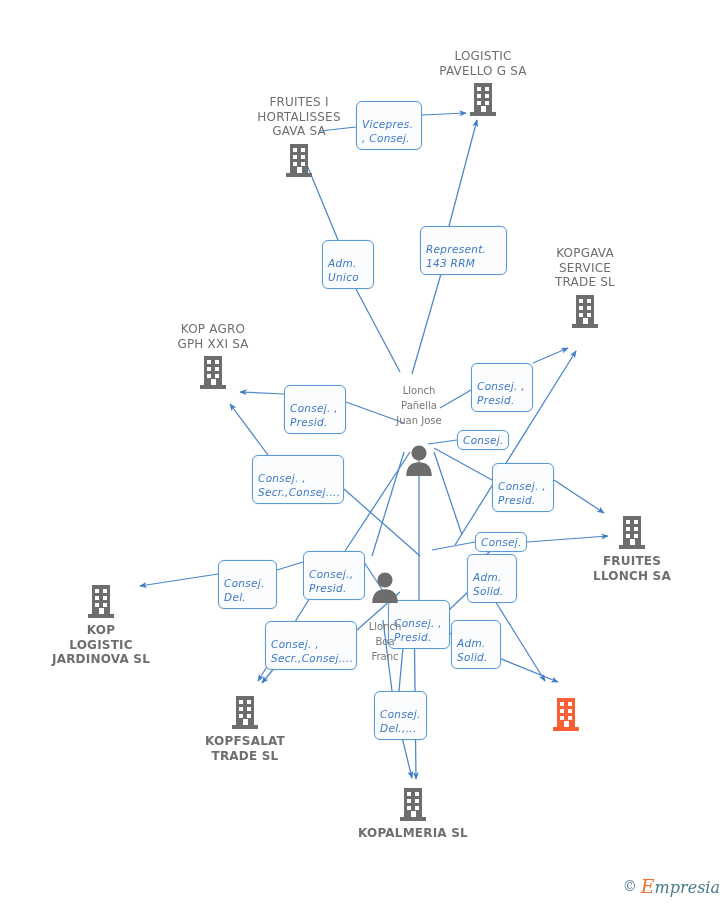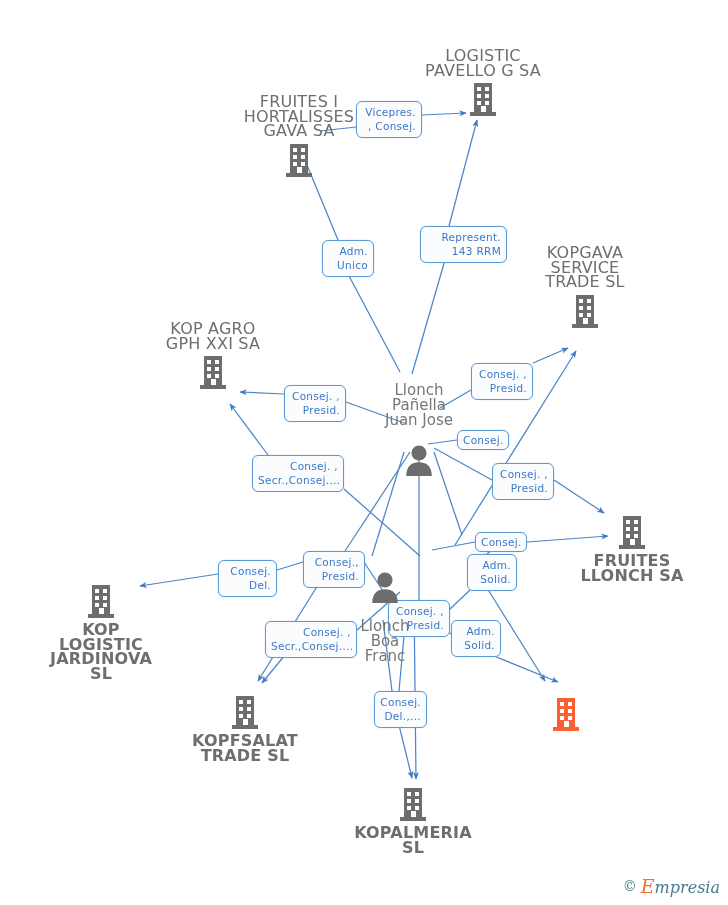--- a/index.html
+++ b/index.html
@@ -24,21 +24,21 @@
     width: 728px;
     height: 905px;
     pointer-events: none;
   }
   
   .node {
     position: absolute;
     width: 120px;
     margin-left: -60px;
     text-align: center;
-    font-size: 16px;
+    font-size: 12px;
     line-height: 14.5px;
     color: #6e6e6e;
     letter-spacing: 0.2px;
   }
   .node .ico {
     display: block;
     margin: 0 auto;
     width: 34px;
     height: 38px;
   }
@@ -54,21 +54,21 @@
   .node.above .node-inner { flex-direction: column; }
   .node.above .caption { margin-bottom: 2px; }
   .node.below .caption { margin-top: 3px; font-weight: bold; }
 
   
   .person {
     position: absolute;
     width: 140px;
     margin-left: -70px;
     text-align: center;
-    font-size: 15px;
+    font-size: 10px;
     line-height: 15px;
     color: #777777;
     white-space: pre-line;
   }
   .person .pico {
     display: block;
     margin: 0 auto;
     width: 30px;
     height: 32px;
   }
@@ -77,25 +77,26 @@
   
   .rel {
     position: absolute;
     box-sizing: border-box;
     border: 1.3px solid #5b9bd5;
     border-radius: 6px;
     background: #fbfcfe;
     color: #3c78c8;
     font-size: 10.5px;
     line-height: 14px;
-    text-align: right;
-    padding: 3px 5px 4px 5px;
+    text-align: left;
+    padding: 15px 5px 4px 5px;
     white-space: pre-line;
     letter-spacing: 0.3px;
     box-shadow: 0 0 0 0.5px rgba(91,155,213,0.15);
+    font-style: italic;
   }
 
   
   #watermark {
     position: absolute;
     right: 8px;
     bottom: 8px;
     font-size: 15px;
     font-family: "DejaVu Serif", serif;
     color: #4a7c8c;

